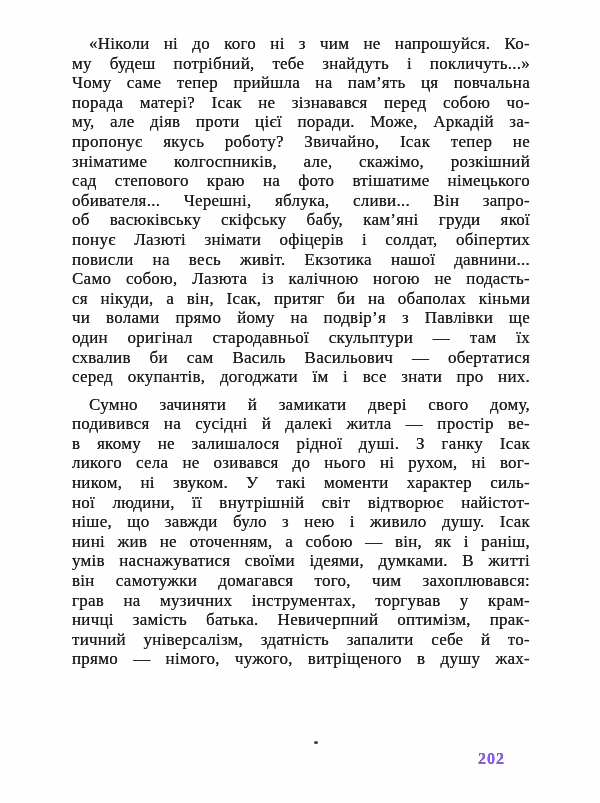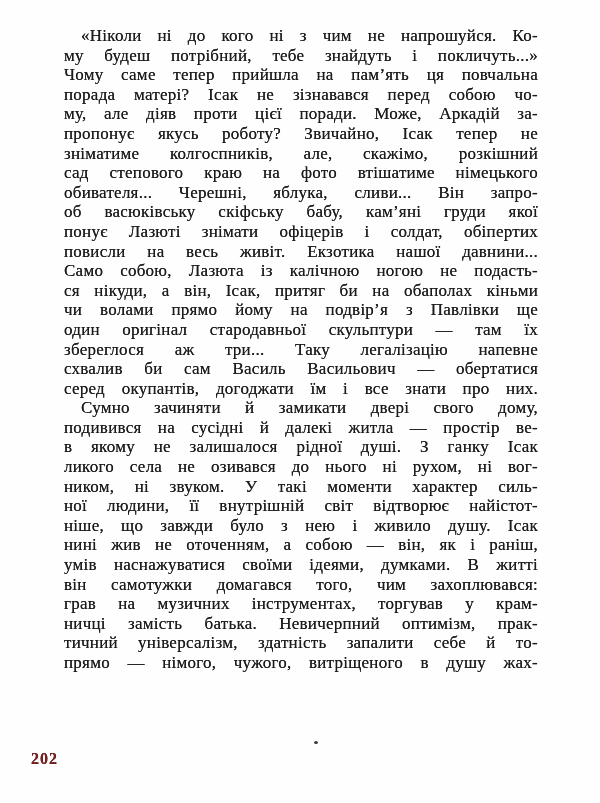--- a/index.html
+++ b/index.html
@@ -25,41 +25,41 @@
     top: 26px;
     width: 474px;
     color: #1c1c1c;
     font-size: 17px;
     line-height: 19.6px;
     letter-spacing: 0.25px;
     word-spacing: 1px;
     text-shadow: 0 0 0.35px rgba(20,20,20,0.85);
   }
   .paragraph {
-    margin: 0;
+    margin: 8px;
     padding: 0;
   }
   .line {
     text-align: justify;
     text-align-last: justify;
     -moz-text-align-last: justify;
     height: 19.6px;
     overflow: hidden;
   }
   .line.indent {
     text-indent: 17px;
   }
   .page-number {
     position: absolute;
     top: 750px;
     left: 64px;
     width: 474px;
-    text-align: left;
+    text-align: right;
     transform: translateX(-33px);
-    color: #7f1d1d;
+    color: #8b5cf6;
     font-size: 16px;
     font-weight: bold;
     letter-spacing: 1px;
     text-shadow: 0 0 0.4px rgba(20,20,20,0.9);
   }
   .speck {
     position: absolute;
     left: 314px;
     top: 741px;
     width: 4px;
@@ -83,21 +83,20 @@
         <div class="line">зніматиме колгоспників, але, скажімо, розкішний</div>
         <div class="line">сад степового краю на фото втішатиме німецького</div>
         <div class="line">обивателя... Черешні, яблука, сливи... Він запро-</div>
         <div class="line">об васюківську скіфську бабу, кам’яні груди якої</div>
         <div class="line">понує Лазюті знімати офіцерів і солдат, обіпертих</div>
         <div class="line">повисли на весь живіт. Екзотика нашої давнини...</div>
         <div class="line">Само собою, Лазюта із калічною ногою не подасть-</div>
         <div class="line">ся нікуди, а він, Ісак, притяг би на обаполах кіньми</div>
         <div class="line">чи волами прямо йому на подвір’я з Павлівки ще</div>
         <div class="line">один оригінал стародавньої скульптури — там їх</div>
-        <div class="line">збереглося аж три... Таку легалізацію напевне</div>
         <div class="line">схвалив би сам Василь Васильович — обертатися</div>
         <div class="line">серед окупантів, догоджати їм і все знати про них.</div>
       </div>
       <div class="paragraph">
         <div class="line indent">Сумно зачиняти й замикати двері свого дому,</div>
         <div class="line">подивився на сусідні й далекі житла — простір ве-</div>
         <div class="line">в якому не залишалося рідної душі. З ганку Ісак</div>
         <div class="line">ликого села не озивався до нього ні рухом, ні вог-</div>
         <div class="line">ником, ні звуком. У такі моменти характер силь-</div>
         <div class="line">ної людини, її внутрішній світ відтворює найістот-</div>

